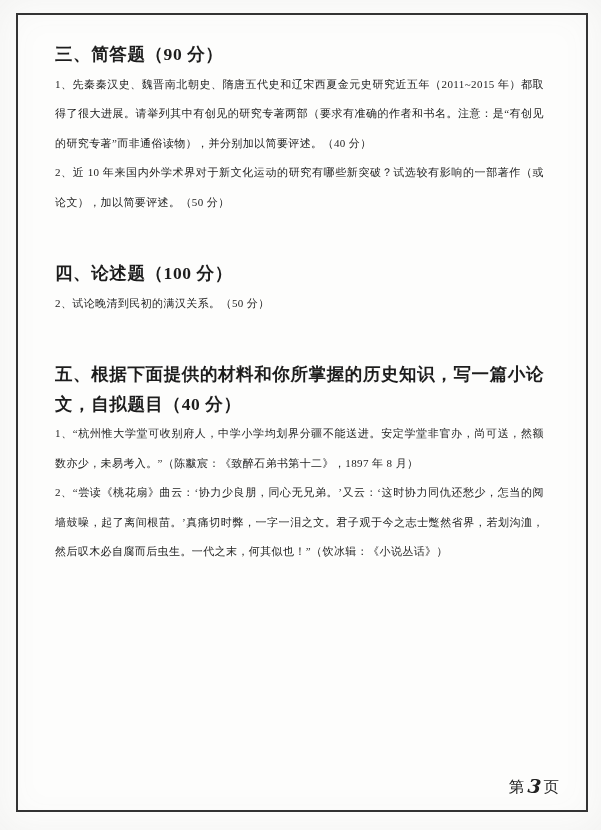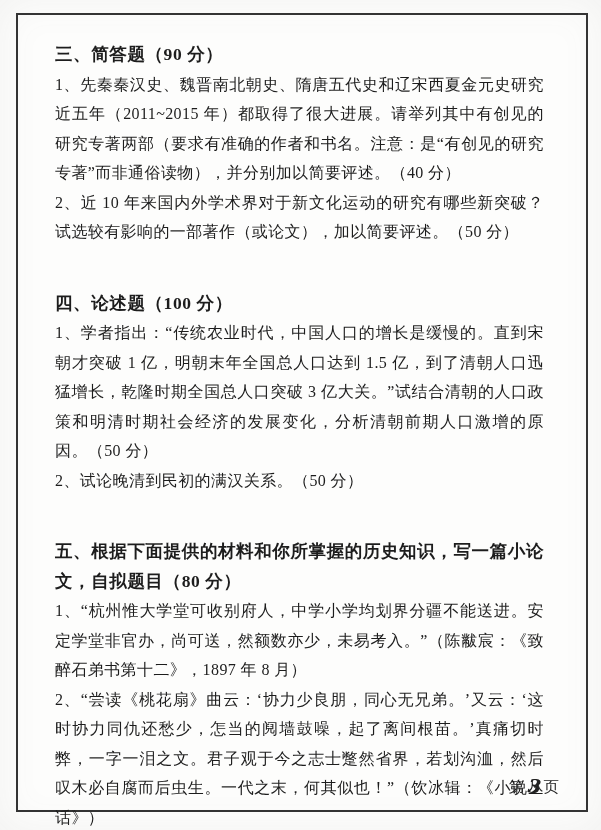--- a/index.html
+++ b/index.html
@@ -37,21 +37,21 @@
   .sec-heading {
     font-size: 17.5px;
     font-weight: bold;
     margin: 0;
     line-height: 29.5px;
     letter-spacing: 0.6px;
     text-align: justify;
     text-align-last: left;
   }
   .question {
-    font-size: 16px;
+    font-size: 11px;
     margin: 0;
     line-height: 29.5px;
     letter-spacing: 0.4px;
     text-align: justify;
     text-align-last: left;
   }
   .section { margin: 0; }
   .section + .section { margin-top: 42px; }
   .footer {
     position: absolute;
@@ -79,26 +79,25 @@
   <div class="sheet">
 
     <div class="section">
       <h2 class="sec-heading">三、简答题（90 分）</h2>
       <p class="question">1、先秦秦汉史、魏晋南北朝史、隋唐五代史和辽宋西夏金元史研究近五年（2011~2015 年）都取得了很大进展。请举列其中有创见的研究专著两部（要求有准确的作者和书名。注意：是“有创见的研究专著”而非通俗读物），并分别加以简要评述。（40 分）</p>
       <p class="question">2、近 10 年来国内外学术界对于新文化运动的研究有哪些新突破？试选较有影响的一部著作（或论文），加以简要评述。（50 分）</p>
     </div>
 
     <div class="section">
       <h2 class="sec-heading">四、论述题（100 分）</h2>
-      <p class="question">1、学者指出：“传统农业时代，中国人口的增长是缓慢的。直到宋朝才突破 1 亿，明朝末年全国总人口达到 1.5 亿，到了清朝人口迅猛增长，乾隆时期全国总人口突破 3 亿大关。”试结合清朝的人口政策和明清时期社会经济的发展变化，分析清朝前期人口激增的原因。（50 分）</p>
       <p class="question">2、试论晚清到民初的满汉关系。（50 分）</p>
     </div>
 
     <div class="section">
-      <h2 class="sec-heading">五、根据下面提供的材料和你所掌握的历史知识，写一篇小论文，自拟题目（80 分）</h2>
+      <h2 class="sec-heading">五、根据下面提供的材料和你所掌握的历史知识，写一篇小论文，自拟题目（40 分）</h2>
       <p class="question">1、“杭州惟大学堂可收别府人，中学小学均划界分疆不能送进。安定学堂非官办，尚可送，然额数亦少，未易考入。”（陈黻宸：《致醉石弟书第十二》，1897 年 8 月）</p>
       <p class="question">2、“尝读《桃花扇》曲云：‘协力少良朋，同心无兄弟。’又云：‘这时协力同仇还愁少，怎当的阋墙鼓噪，起了离间根苗。’真痛切时弊，一字一泪之文。君子观于今之志士蹩然省界，若划沟洫，然后叹木必自腐而后虫生。一代之末，何其似也！”（饮冰辑：《小说丛话》）</p>
     </div>
 
     <div class="footer">
       <span>第</span><span class="hand-number">3</span><span>页</span>
     </div>
 
   </div>
 </div>

